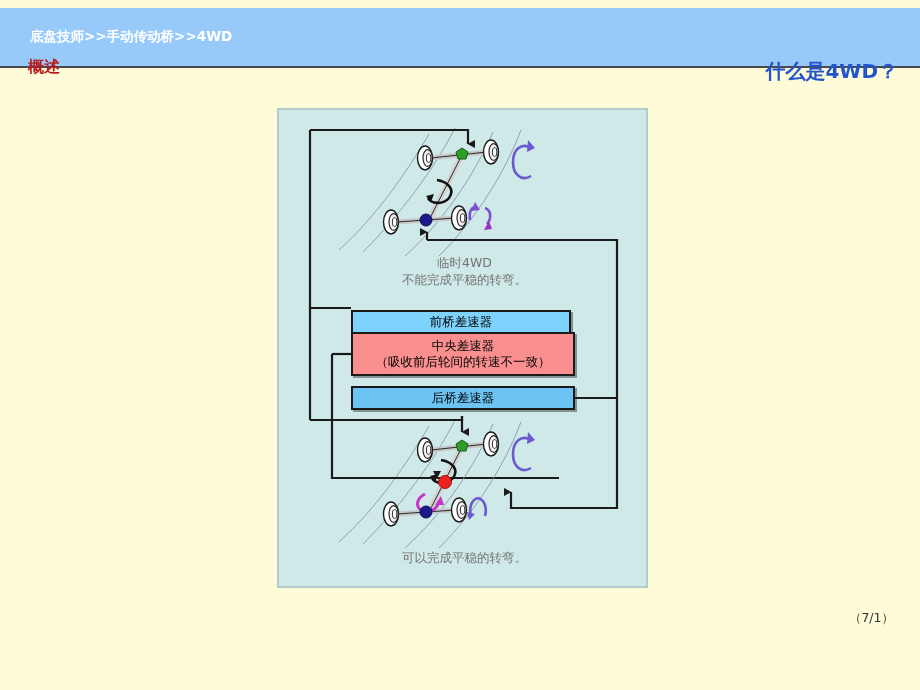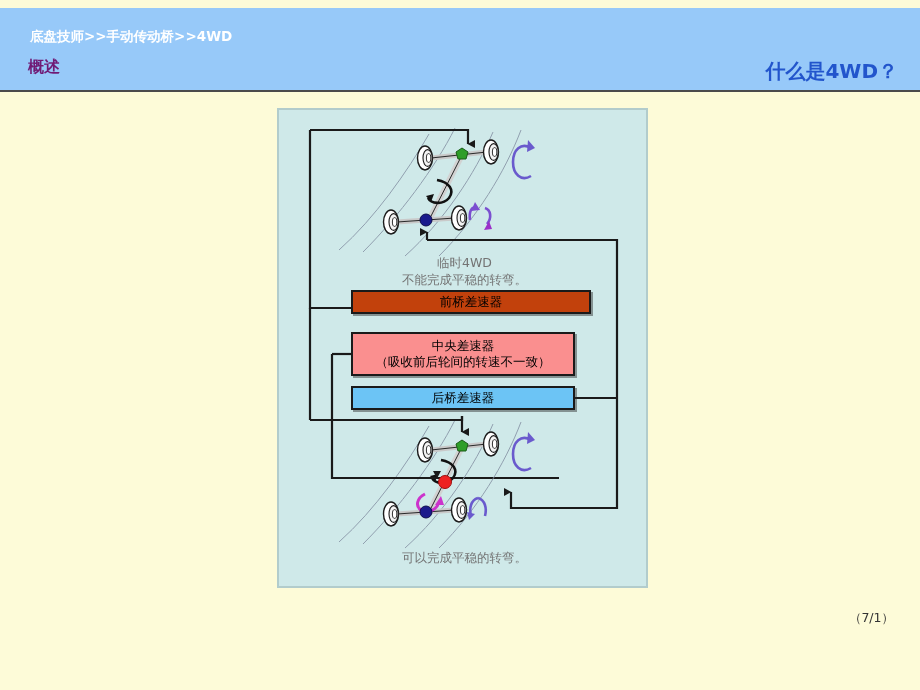--- a/index.html
+++ b/index.html
@@ -15,42 +15,42 @@
     overflow: hidden;
     position: relative;
   }
 
   
   #header-band {
     position: absolute;
     left: 0;
     top: 8px;
     width: 920px;
-    height: 84px;
+    height: 60px;
     background: #97c9f9;
     border-bottom: 2px solid #4a4a4a;
     box-sizing: border-box;
   }
   #breadcrumb {
     position: absolute;
     left: 30px;
     top: 20px;
     font-size: 13.5px;
     font-weight: bold;
     color: #ffffff;
     white-space: nowrap;
     letter-spacing: 0px;
   }
   #section-title {
     position: absolute;
     left: 28px;
     top: 49px;
     font-size: 16px;
     font-weight: bold;
-    color: #701a75;
+    color: #b91c1c;
     white-space: nowrap;
   }
   #topic-title {
     position: absolute;
     right: 22px;
     top: 50px;
     font-size: 20px;
     font-weight: bold;
     color: #2255cc;
     white-space: nowrap;
@@ -84,23 +84,23 @@
     display: flex;
     align-items: center;
     justify-content: center;
     text-align: center;
     font-size: 12.5px;
     color: #000000;
     line-height: 1.25;
     box-shadow: 2px 2px 0 rgba(40,40,40,0.45);
   }
   #box-front-diff {
-    left: 72px;  top: 180px;
-    width: 240px; height: 24px;
-    background: #c2410c;
+    left: 72px;  top: 200px;
+    width: 220px; height: 24px;
+    background: #7dd3fc;
   }
   #box-center-diff {
     left: 72px;  top: 222px;
     width: 224px; height: 44px;
     background: #fa8f8f;
     flex-direction: column;
   }
   #box-rear-diff {
     left: 72px;  top: 276px;
     width: 224px; height: 24px;

